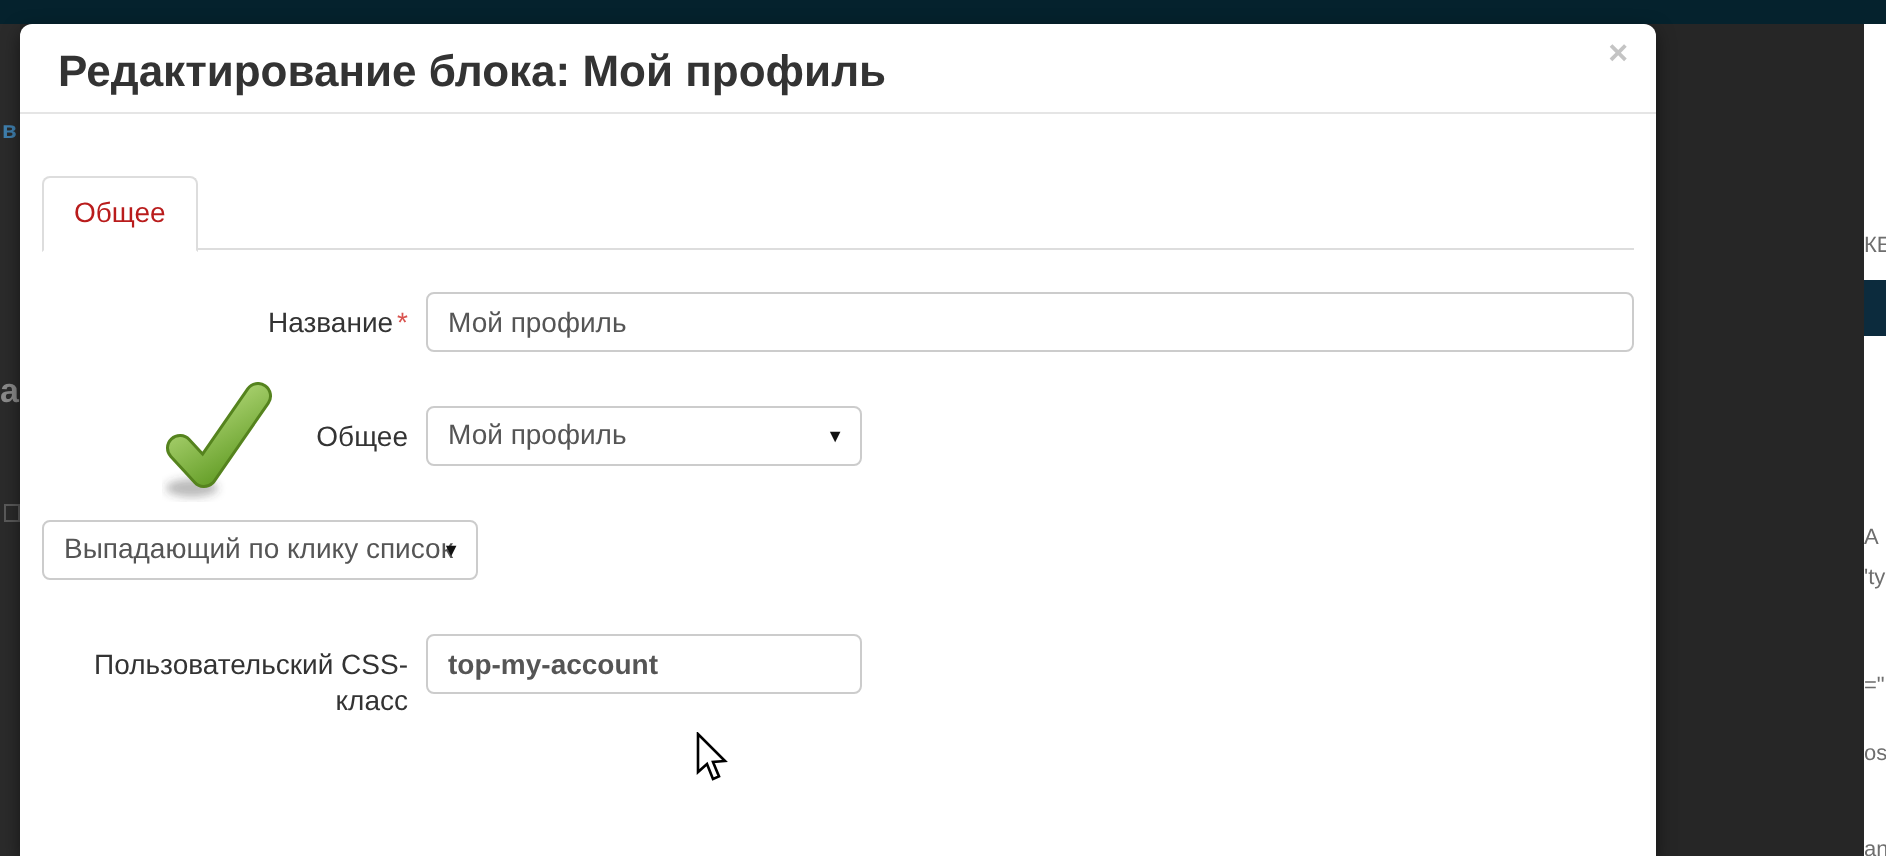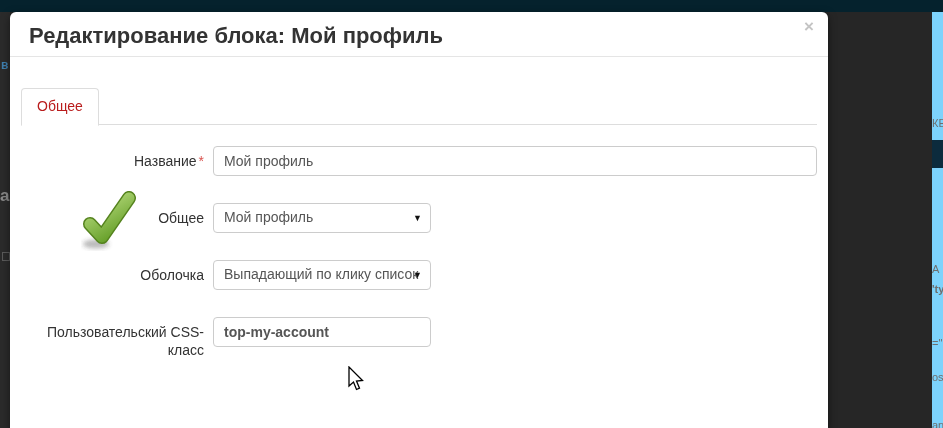--- a/index.html
+++ b/index.html
@@ -5,21 +5,21 @@
   * { margin:0; padding:0; box-sizing:border-box; }
   html,body { width:943px; height:428px; overflow:hidden;
               font-family:"Liberation Sans", sans-serif; background:#232323; }
   .stage { position:relative; width:943px; height:428px; }
 
   
   .backdrop { position:absolute; inset:0; background:#262626; }
   .topbar   { position:absolute; left:0; top:0; width:943px; height:12px; background:#05222d; }
   .frag     { position:absolute; color:#6e6e6e; font-size:11px; line-height:11px; white-space:nowrap; }
   .left-strip  { position:absolute; left:0; top:12px; width:10px; height:416px; background:#2b2b2b; overflow:hidden; }
-  .right-strip { position:absolute; left:932px; top:12px; width:11px; height:416px; background:#7dd3fc; overflow:hidden; }
+  .right-strip { position:absolute; left:932px; top:12px; width:11px; height:416px; background:#ffffff; overflow:hidden; }
   .navy-bar { position:absolute; left:0; top:128px; width:11px; height:28px; background:#0c2b3d; }
   .mini-icon { position:absolute; left:2px; top:240px; width:8px; height:9px; border:1px solid #5a5a5a; }
 
   
   .modal { position:absolute; left:10px; top:12px; width:818px; height:416px;
            background:#ffffff; border-radius:6px 6px 0 0;
            box-shadow:0 3px 9px rgba(0,0,0,0.5); }
   .modal-header { position:relative; height:45px; border-bottom:1px solid #e5e5e5; padding:11px 20px 0 19px; }
   .modal-title  { font-size:22px; font-weight:bold; color:#333333; letter-spacing:0; }
   .close-btn { position:absolute; right:14px; top:6px; font-size:17px; font-weight:bold;
@@ -58,21 +58,21 @@
     <div class="topbar"></div>
     <div class="left-strip">
       <span class="frag" style="left:1px;top:48px;color:#3f7fae;font-size:12px;font-weight:bold;">в</span>
       <span class="frag" style="left:0;top:178px;color:#8a8a8a;font-size:17px;font-weight:bold;">а</span>
       <span class="mini-icon"></span>
     </div>
     <div class="right-strip">
       <div class="navy-bar"></div>
       <span class="frag" style="left:0;top:106px;">КЕ</span>
       <span class="frag" style="left:0;top:252px;">А</span>
-      <span class="frag" style="left:0;top:272px;font-weight:bold;">'ty</span>
+      <span class="frag" style="left:0;top:272px;">'ty</span>
       <span class="frag" style="left:0;top:289px;margin-left:35px;">nt</span>
       <span class="frag" style="left:0;top:326px;">="</span>
       <span class="frag" style="left:0;top:360px;">os</span>
       <span class="frag" style="left:0;top:416px;">ca</span>
       <span class="frag" style="left:0;top:408px;">an</span>
     </div>
   </div>
 
   <div class="modal">
 
@@ -98,21 +98,20 @@
 
         <div class="form-row">
           <div class="form-label">Общее</div>
           <div class="select">
             <span>Мой профиль</span>
             <span class="arrow">▼</span>
           </div>
         </div>
 
         <div class="form-row">
-          <div class="form-label">Оболочка</div>
           <div class="select">
             <span>Выпадающий по клику список</span>
             <span class="arrow">▼</span>
           </div>
         </div>
 
         <div class="form-row">
           <div class="form-label">Пользовательский CSS-класс</div>
           <input class="text-input input-small" type="text" value="top-my-account" style="">
         </div>

